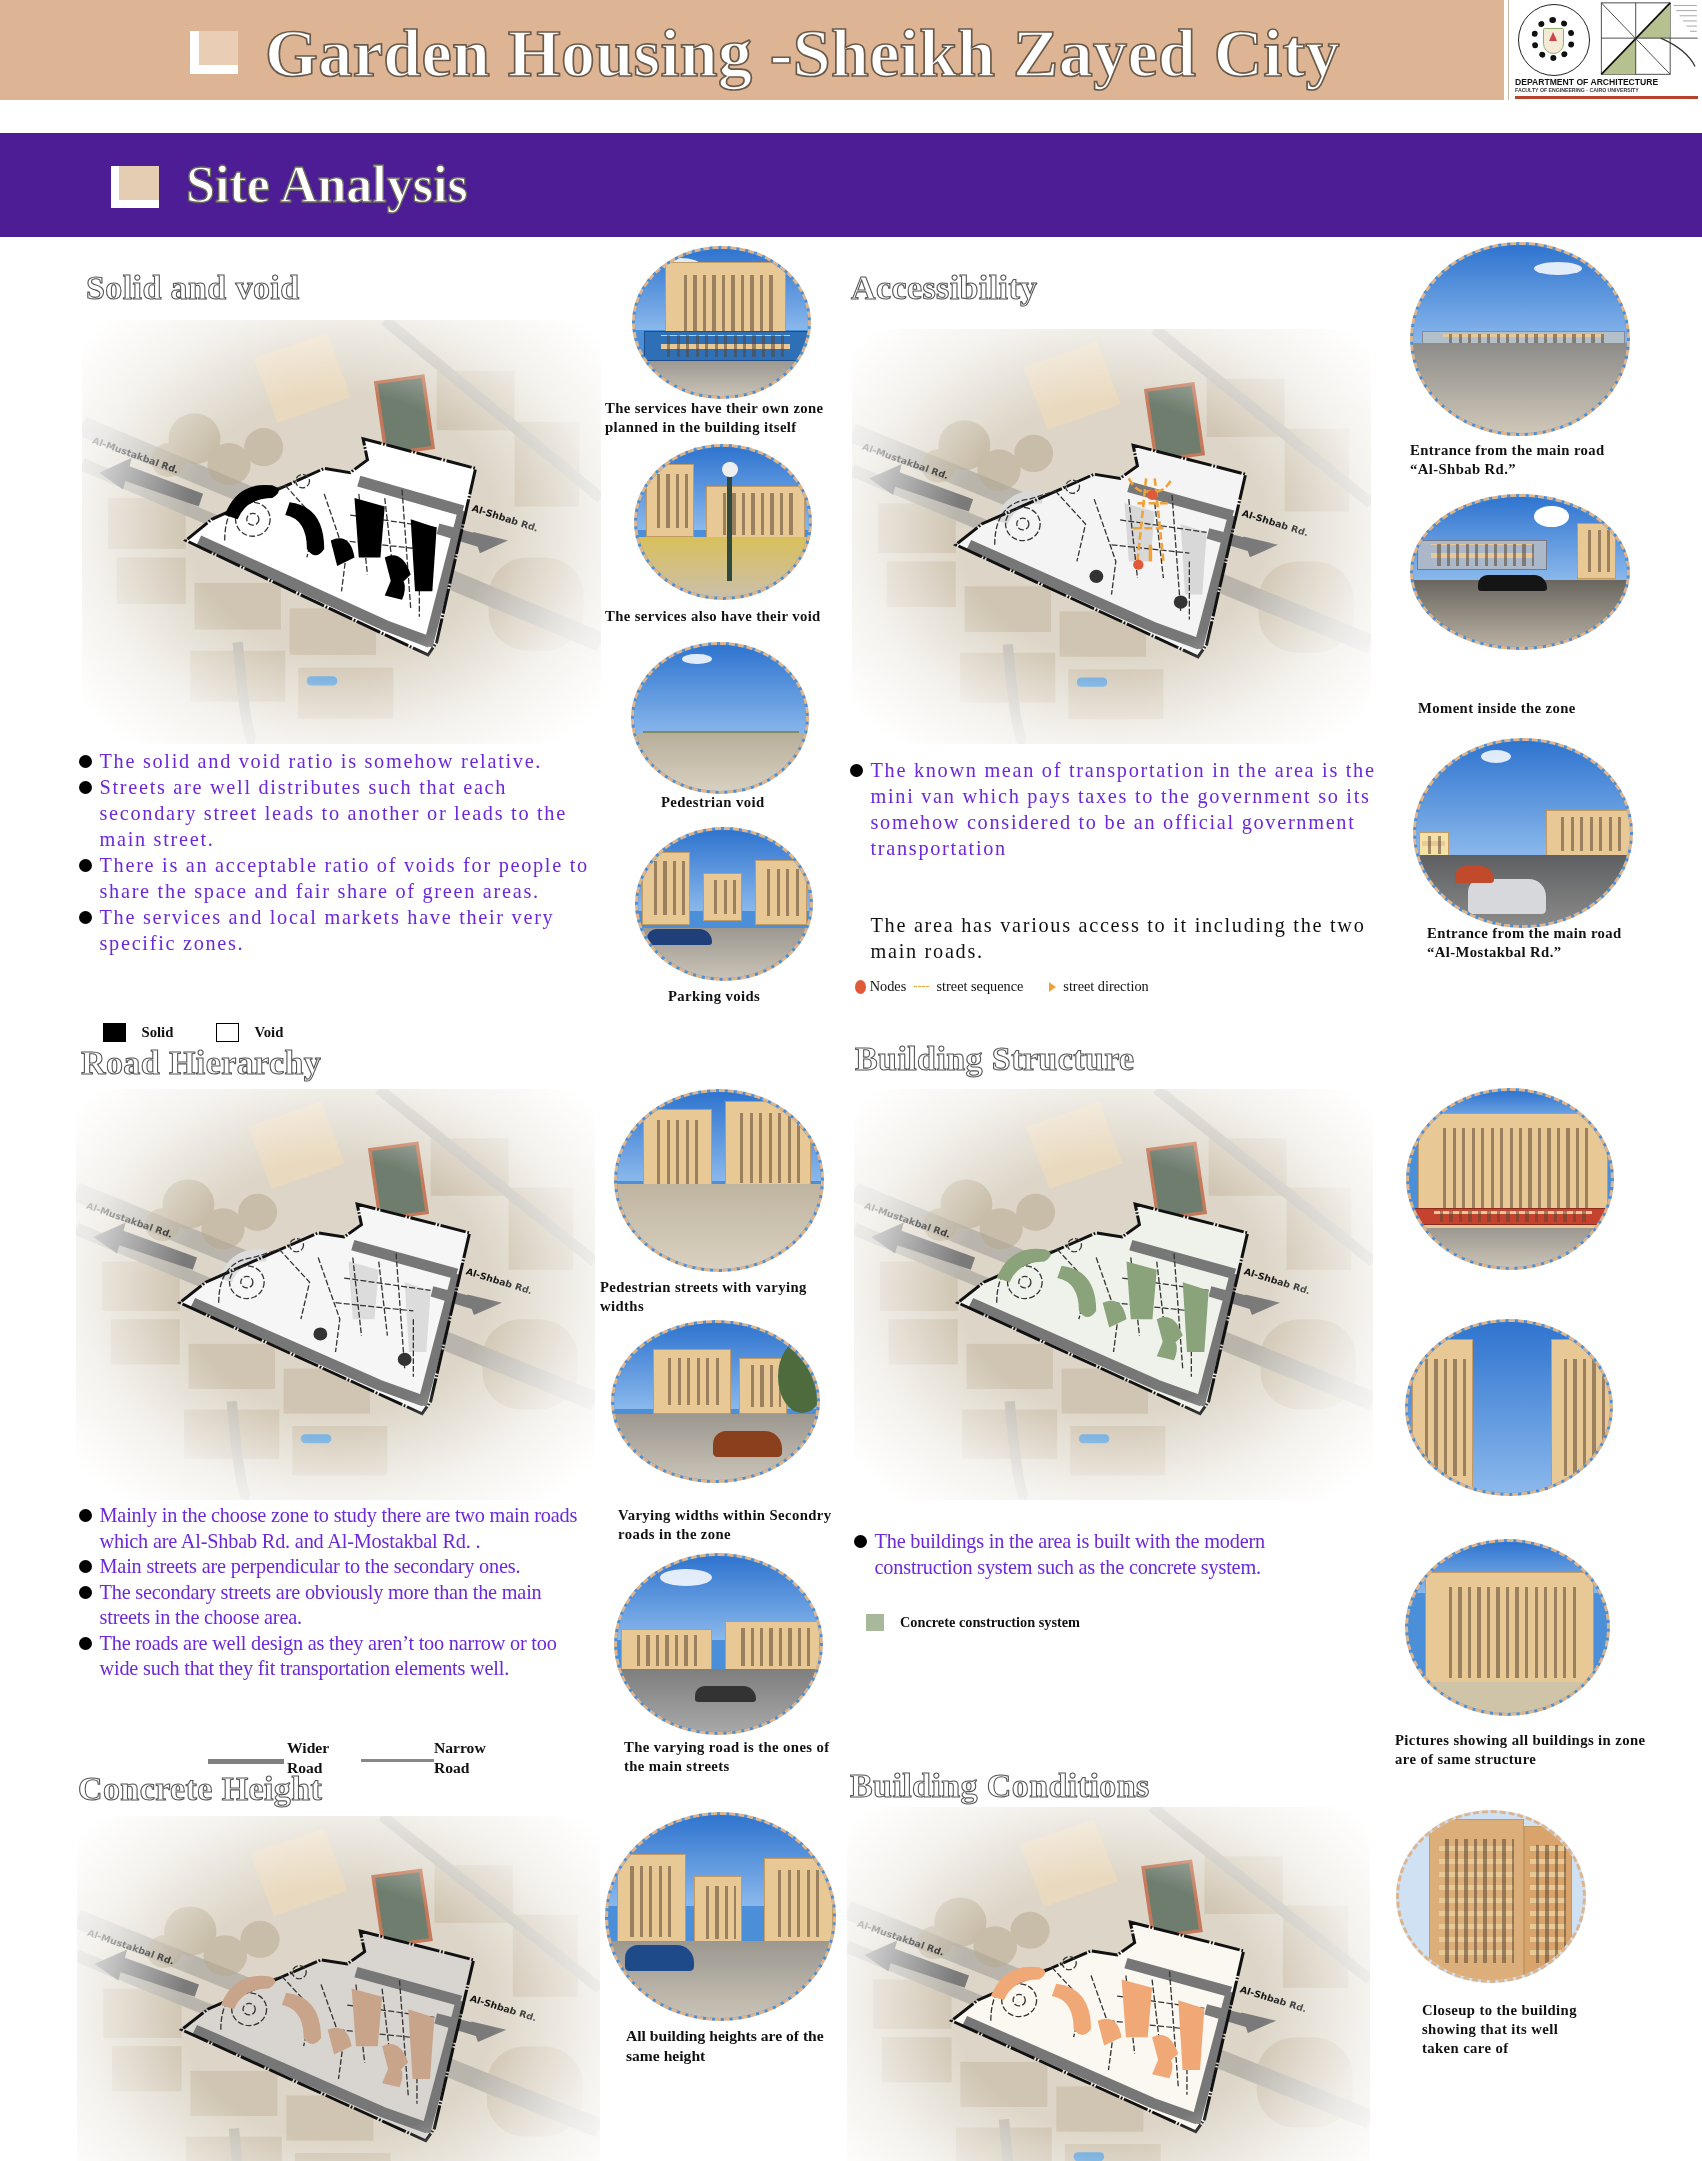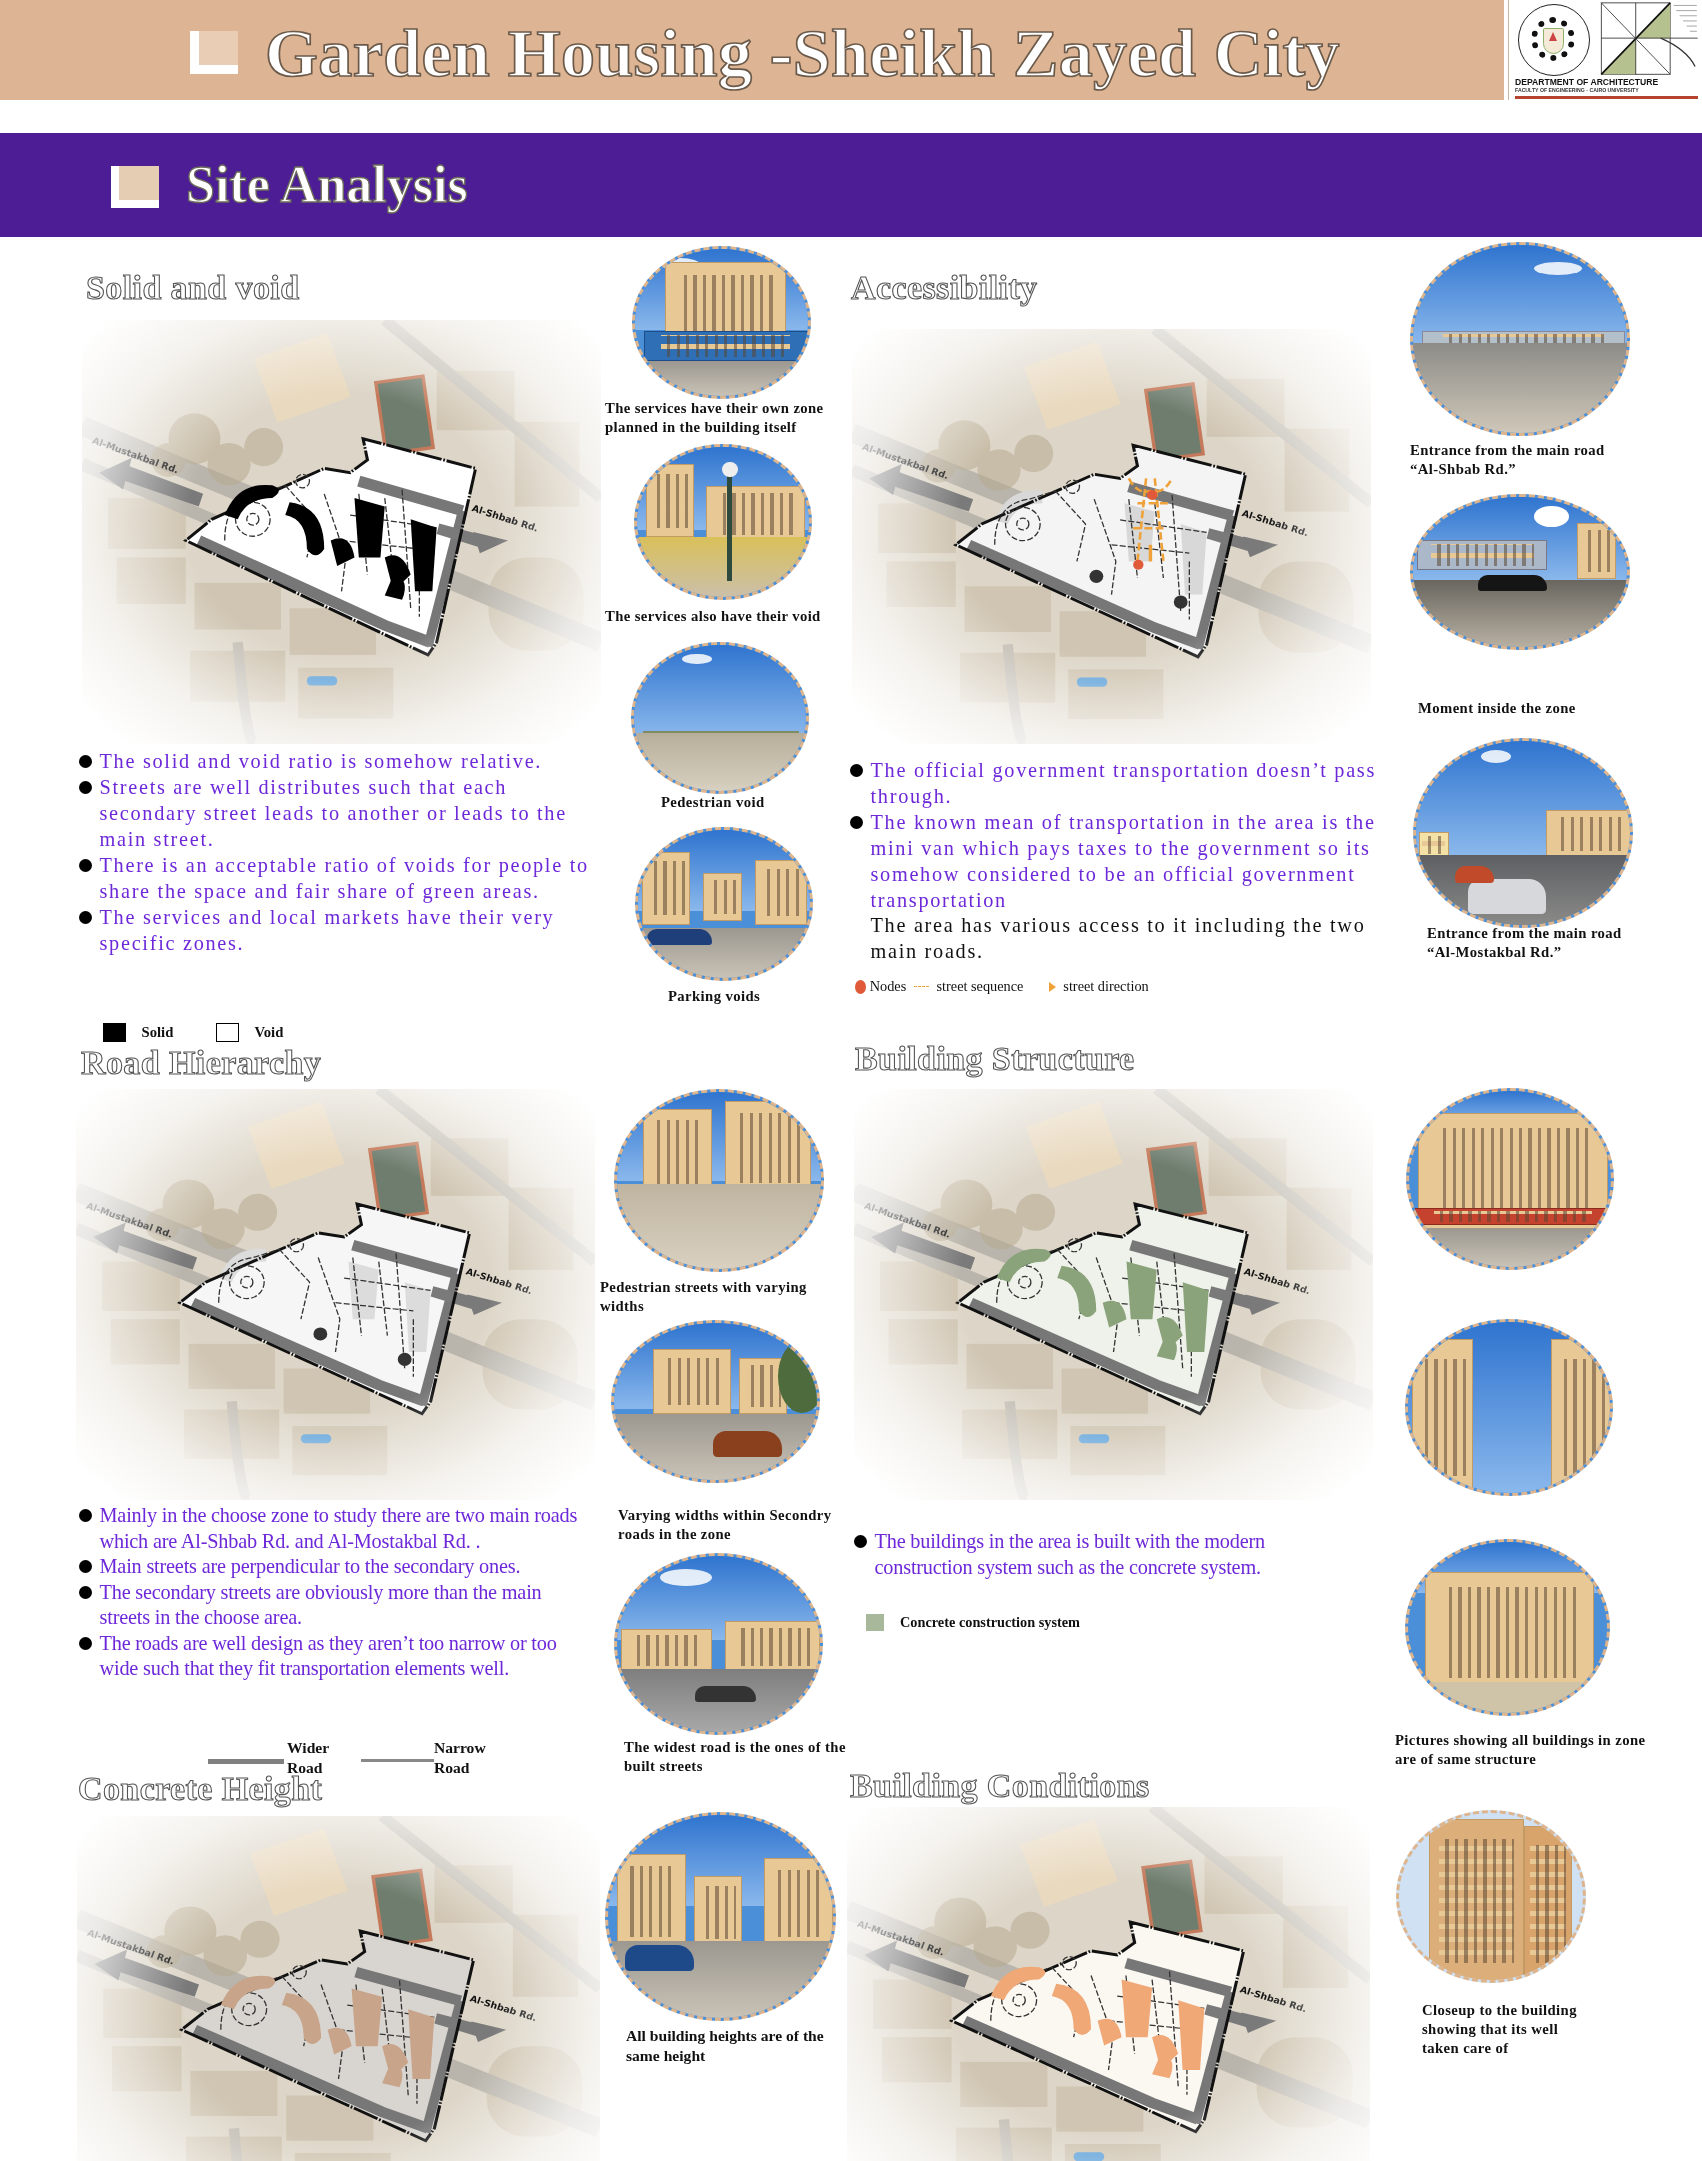--- a/index.html
+++ b/index.html
@@ -246,21 +246,20 @@
     <path d="M690 520 L690 560" stroke="#f0a23a" stroke-width="8" marker-end="url(#arr)"></path>
     <circle cx="694" cy="400" r="12" fill="#e05a3a"></circle>
       <circle cx="662" cy="568" r="12" fill="#e05a3a"></circle>
     <circle cx="565" cy="596" r="16" fill="#333"></circle>
       <circle cx="760" cy="658" r="16" fill="#333"></circle>
     <use href="#labels"></use>
   </svg>
   <div class="fade"></div>
 </div>
 <ul class="bl wide" style="left:848px;top:757px;width:562px">
-  <li>The official government transportation doesn’t pass through.</li>
   <li>The known mean of transportation in the area is the mini van which pays taxes to the government so its somehow considered to be an official government transportation</li>
 </ul>
 <div class="plain" style="left:848px;top:912px;width:562px">The area has various access to it including the two main roads.</div>
 <div class="leg" style="left:855px;top:978px;font-weight:normal;font-size:14.3px;gap:3.5px">
   <span style="display:inline-block;width:11.2px;height:14px;border-radius:50%;background:#e05a3a"></span>
   <span>Nodes</span>
   <span style="display:inline-block;width:14.7px;border-top:1.7px dashed #f0a23a;margin:0 4.3px"></span>
   <span>street sequence</span>
   <span style="display:inline-block;width:0;height:0;border-top:5.2px solid transparent;border-bottom:5.2px solid transparent;border-left:7.8px solid #f0a23a;margin:0 4.3px 0 21.6px"></span>
   <span>street direction</span>
@@ -338,21 +337,21 @@
 </div>
 <div class="cap" style="left:618px;top:1506px;width:233px">Varying widths within Secondry roads in the zone</div>
 <div class="photo" style="left:614px;top:1553px;width:209px;height:182px">
   <div class="sky" style="height:48%"></div>
     <div class="cloud" style="left:43px;top:13px;width:52px;height:17.3px"></div>
   <div class="bld" style="left:4.3px;top:73px;width:91px;height:43px"></div>
     <div class="bld" style="left:108px;top:65px;width:95px;height:52px"></div>
   <div class="ground" style="height:36%;background:linear-gradient(#7e7e7e,#a8a8a8)"></div>
   <div class="car" style="left:78px;top:130px;width:61px;background:#333"></div>
 </div>
-<div class="cap" style="left:624px;top:1738px;width:225px">The widest road is the ones of the built streets</div>
+<div class="cap" style="left:624px;top:1738px;width:225px">The varying road is the ones of the main streets</div>
 
 <div class="sh" style="left:855px;top:1039px">Building Structure</div>
 <div class="map" style="left:854px;top:1089px;width:519px;height:411px">
   <svg viewBox="0 0 1200 1000" preserveAspectRatio="none">
     <use href="#basemap"></use>
     <path d="M300 470 L560 350 L620 360 L660 330 L650 280 L910 350 L820 760 L800 790 L240 520 Z" fill="#eef2ea"></path>
     <use href="#siteroads"></use>
     <g fill="#8aa37a">
       <path d="M330 460 Q360 380 440 390 Q470 400 440 420 Q380 420 360 470 Z"></path>
       <path d="M480 430 Q560 440 560 540 Q540 570 520 540 Q520 470 470 460 Z"></path>

